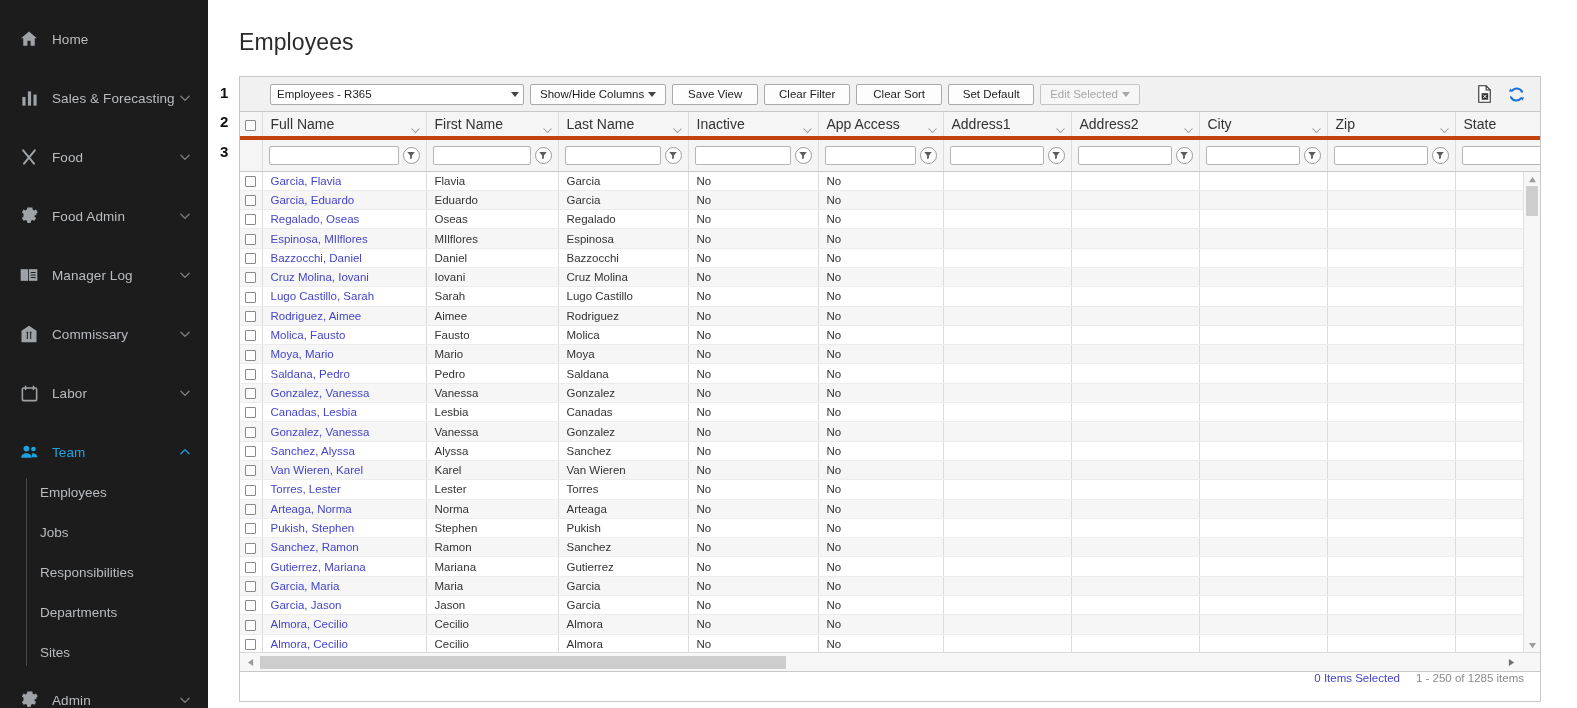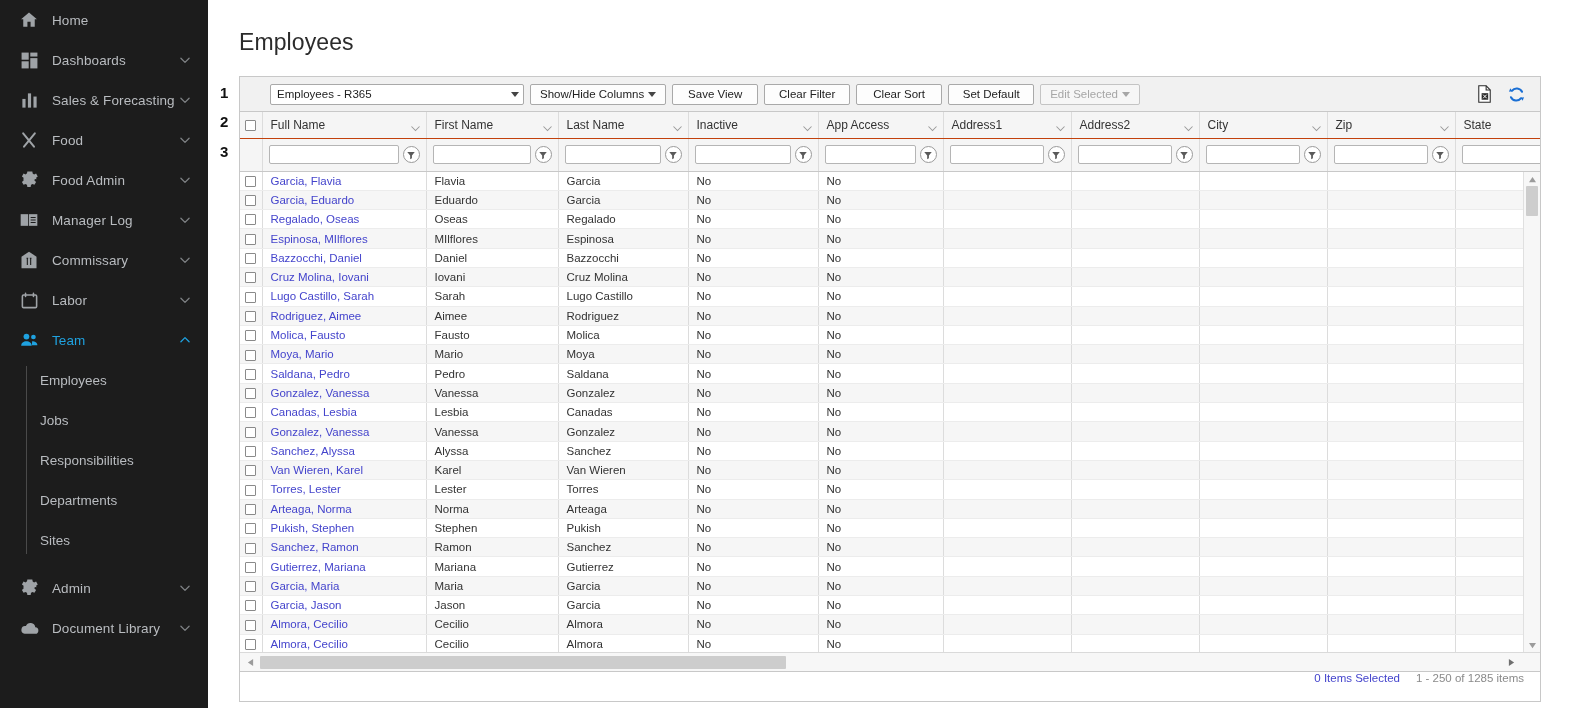--- a/index.html
+++ b/index.html
@@ -20,20 +20,21 @@
     position: relative;
   }
   .nav-item {
     display: flex; align-items: center;
     height: 40px;
     padding: 0 16px 0 18px;
     color: #b9bcc0;
     font-size: 13.5px;
     cursor: pointer;
     user-select: none;
+    margin-top: 19px;
   }
   .nav-item .nav-icon {
     width: 22px; height: 22px; flex: 0 0 22px;
     display: flex; align-items: center; justify-content: center;
     margin-right: 12px;
   }
   .nav-item .nav-icon svg { display: block; }
   .nav-label { flex: 1 1 auto; white-space: nowrap; letter-spacing: .1px; }
   .chev { width: 14px; height: 14px; flex: 0 0 14px; opacity: .75; }
   .nav-item.expanded { color: #1fa2e0; }
@@ -158,24 +159,24 @@
     text-align: left;
     overflow: hidden;
     white-space: nowrap;
   }
   thead th {
     background: #f5f5f5;
     height: 26px;
     font-weight: normal;
     color: #333;
     padding: 0 8px;
-    border-bottom: 1px solid #c2410c;
+    border-bottom: 4px solid #c2410c;
     position: relative;
     vertical-align: middle;
-    font-size: 12px;
+    font-size: 14px;
     cursor: pointer;
   }
   thead th .hdr-caret {
     position: absolute; right: 6px; top: 9px;
     width: 9px; height: 6px;
   }
   thead th.cb-col { padding: 0; text-align: center; }
   tr.filter-row td {
     background: #f5f5f5;
     height: 33px;
@@ -289,36 +290,20 @@
 
     <div class="nav-item">
       <span class="nav-icon">
         <svg width="20" height="20" viewBox="0 0 24 24">
             <path fill="#9fa3a7" d="M12 3 2.5 11h2.6v9h5v-6h3.8v6h5v-9h2.6z"></path>
           </svg>
       </span>
       <span class="nav-label">Home</span>
     </div>
 
-    <div class="nav-item">
-      <span class="nav-icon">
-        <svg width="19" height="19" viewBox="0 0 24 24">
-            <rect x="2" y="2" width="9" height="9" fill="#9fa3a7"></rect>
-            <rect x="13" y="2" width="9" height="5" fill="#9fa3a7"></rect>
-            <rect x="13" y="9" width="9" height="13" fill="#9fa3a7"></rect>
-            <rect x="2" y="13" width="9" height="9" fill="#9fa3a7"></rect>
-          </svg>
-      </span>
-      <span class="nav-label">Dashboards</span>
-      <span class="chev">
-        <svg width="14" height="14" viewBox="0 0 24 24">
-            <path d="M5 9l7 7 7-7" stroke="#9fa3a7" stroke-width="2.2" fill="none" stroke-linecap="round" stroke-linejoin="round"></path>
-          </svg>
-      </span>
-    </div>
 
     <div class="nav-item">
       <span class="nav-icon">
         <svg width="19" height="19" viewBox="0 0 24 24">
             <rect x="3" y="10" width="4" height="11" fill="#9fa3a7"></rect>
             <rect x="10" y="3" width="4" height="18" fill="#9fa3a7"></rect>
             <rect x="17" y="7" width="4" height="14" fill="#9fa3a7"></rect>
           </svg>
       </span>
       <span class="nav-label">Sales &amp; Forecasting</span>

